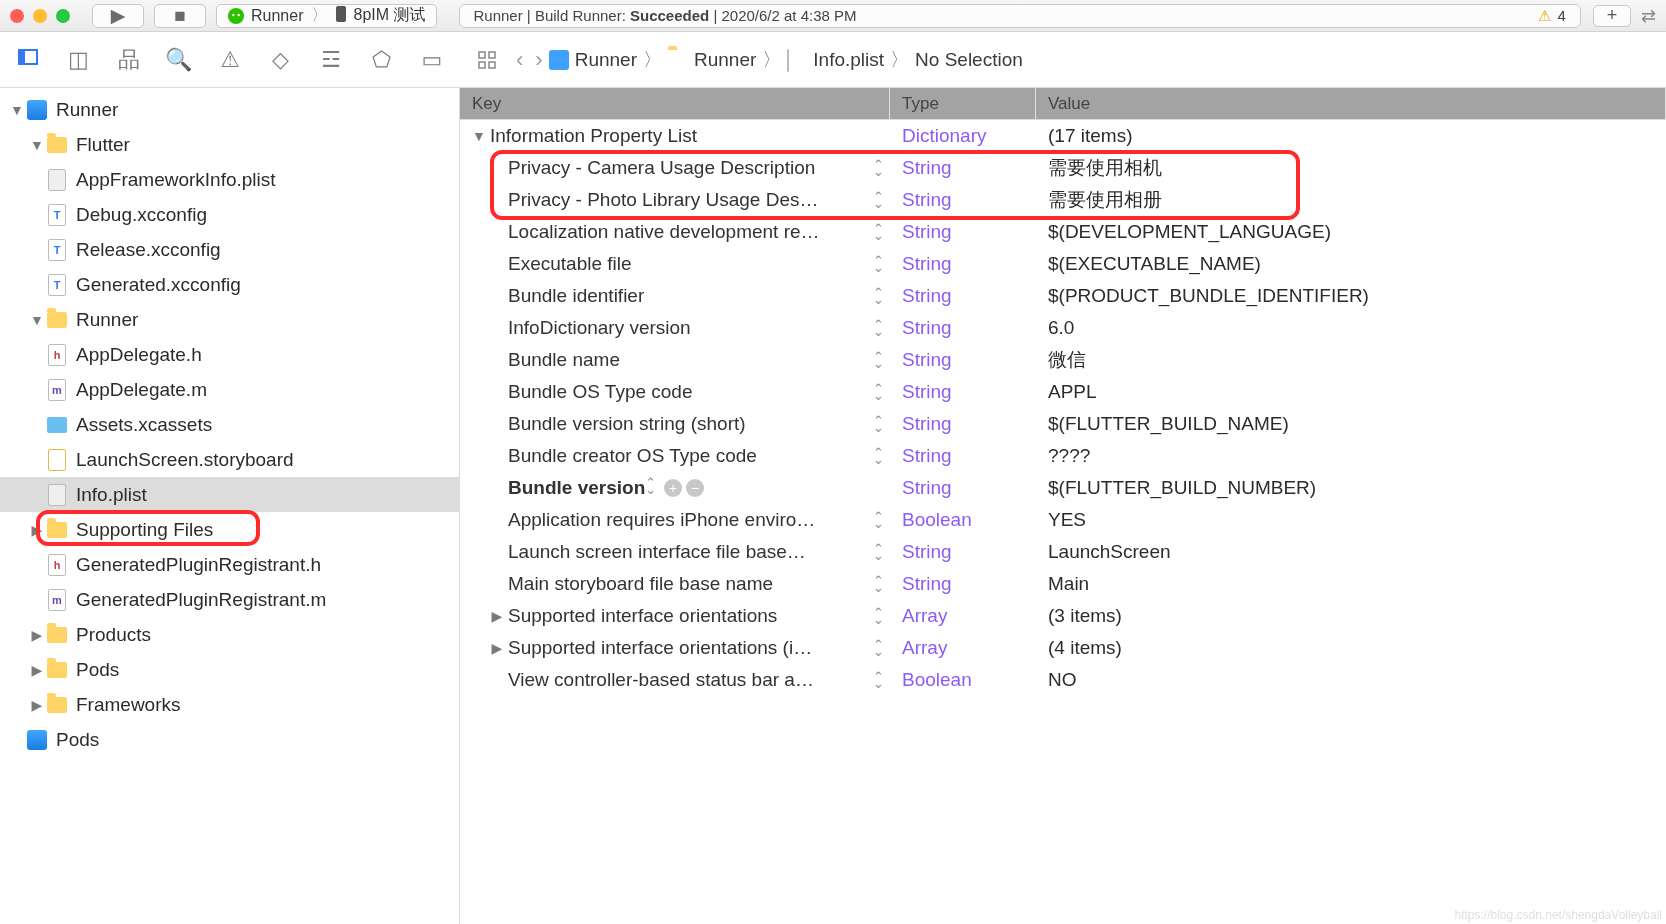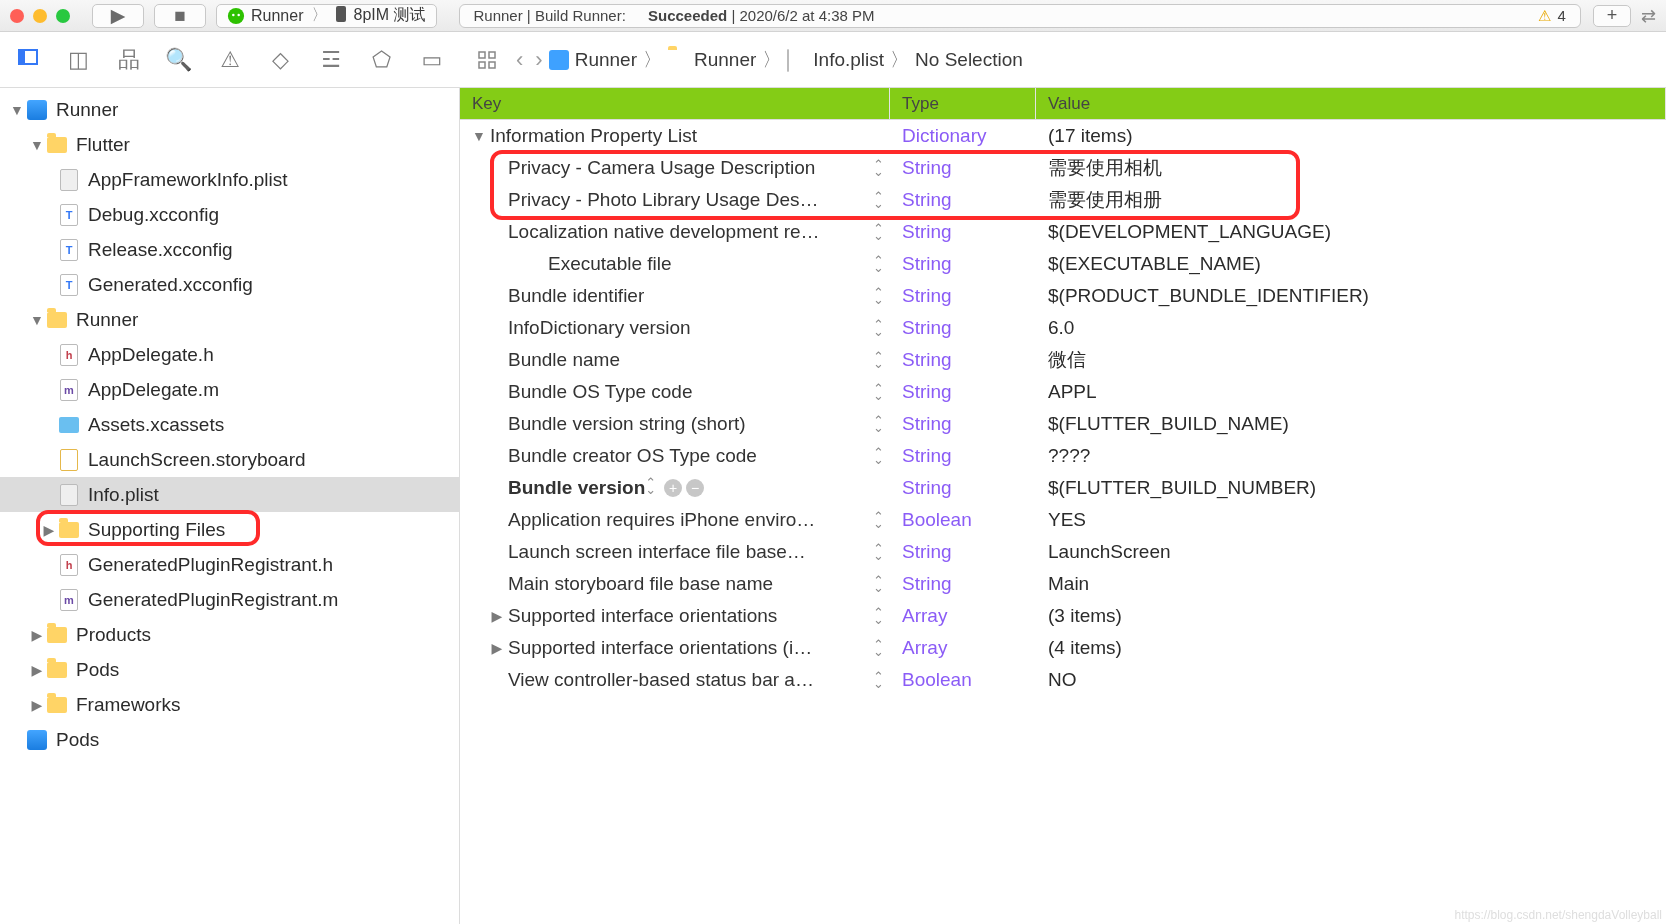--- a/index.html
+++ b/index.html
@@ -31,48 +31,48 @@
 .crumb { display:inline-flex; align-items:center; }
 .crumb-sep { margin:0 6px; color:#777; }
 
 
 .main { display:flex; height:calc(924px - 32px - 56px); }
 .sidebar { width:460px; border-right:1px solid #dcdcdc; overflow:hidden; padding-top:4px;}
 .tree-row { display:flex; align-items:center; height:35px; font-size:19px; color:#2b2b2b; white-space:nowrap; }
 .tree-row .disc { width:14px; text-align:center; color:#7a7a7a; margin-right:2px; font-size:14px;}
 .tree-row .ic { width:22px;height:22px;margin-right:8px; display:inline-flex;align-items:center;justify-content:center;}
 .tree-row.sel { background:#dcdcdc; }
-.ind0 { padding-left:10px; } .ind1 { padding-left:30px; } .ind2 { padding-left:42px; }
+.ind0 { padding-left:10px; } .ind1 { padding-left:30px; } .ind2 { padding-left:30px; }
 .folder { width:20px;height:16px;background:#ffd466;border-radius:2px;position:relative;}
 .folder::before { content:'';position:absolute;top:-4px;left:0;width:9px;height:4px;background:#ffd466;border-radius:2px 2px 0 0;}
 .xcproj { width:20px;height:20px;border-radius:3px;background:linear-gradient(#43a5ff,#1a7de0);}
 .file-i { width:18px;height:22px;background:#fff;border:1px solid #bbb;border-radius:2px;position:relative;display:flex;align-items:center;justify-content:center;font-size:11px;font-weight:bold;}
 .file-h { color:#c2414e; } .file-m { color:#6b4aa6; } .file-t { color:#3478f6; }
 .plist-i { width:18px;height:22px;background:#efefef;border:1px solid #bbb;border-radius:2px; }
 .sb-i { width:18px;height:22px;background:#fff;border:1px solid #e5b84a;border-radius:2px;}
 .assets-i { width:20px;height:16px;background:#6abff0;border-radius:2px; }
 .hlred { position:absolute; border:4px solid #ff2a2a; border-radius:12px; pointer-events:none; }
 
 
 .editor { flex:1; display:flex; flex-direction:column; }
-.col-head { display:flex; height:32px; border-bottom:1px solid #dcdcdc; font-size:17px; color:#444; background:#84cc16;}
+.col-head { display:flex; height:32px; border-bottom:1px solid #dcdcdc; font-size:17px; color:#444; background:#a3a3a3;}
 .col-head div { display:flex; align-items:center; padding:0 12px; border-right:1px solid #e3e3e3; }
 .c-key { width:430px; } .c-type { width:146px; } .c-val { flex:1; }
 .plist-body { overflow:auto; position:relative; }
 .prow { display:flex; height:32px; align-items:center; font-size:19px; }
 .prow .c-key { width:430px; display:flex; align-items:center; padding-left:12px; white-space:nowrap; overflow:hidden; text-overflow:ellipsis;}
 .prow .c-type { width:146px; color:#8b5cf6; padding-left:12px;}
 .prow .c-val { flex:1; padding-left:12px; color:#2b2b2b;}
 .prow .disc { width:14px; text-align:center; color:#7a7a7a; margin-right:4px; font-size:14px;}
 .prow .spacer { width:18px; display:inline-block; }
 .updown { margin-left:auto; margin-right:6px; color:#8d8d8d; font-size:13px; display:flex; flex-direction:column; line-height:7px;}
 .rowctl { display:flex; gap:4px; margin-right:6px;}
 .circ { width:18px;height:18px;border-radius:50%;background:#c7c7c7;display:flex;align-items:center;justify-content:center;color:#fff;font-size:14px;}
 .gray { color:#9c9c9c; }
-.bold { font-weight:600;margin-left:18px; }
+.bold { font-weight:600; }
 .watermark { position:absolute; right:4px; bottom:2px; font-size:12px; color:#dedede; }
 </style>
 </head>
 <body>
 
 <div class="titlebar">
   <div class="traffic">
     <div class="dot red"></div>
     <div class="dot yellow"></div>
     <div class="dot green"></div>
@@ -347,21 +347,21 @@
               <span>⌄</span>
             </span>
           </div>
           <div class="c-type ">String</div>
           <div class="c-val">$(DEVELOPMENT_LANGUAGE)</div>
         </div>
         <div class="prow">
           <div class="c-key">
             <span class="spacer"></span>
             <span class="spacer"></span>
-            <span style="overflow: hidden; text-overflow: ellipsis; margin-left: 40px;">Executable file</span>
+            <span style="overflow: hidden; text-overflow: ellipsis;">Executable file</span>
             <span class="updown">
               <span>⌃</span>
               <span>⌄</span>
             </span>
           </div>
           <div class="c-type ">String</div>
           <div class="c-val">$(EXECUTABLE_NAME)</div>
         </div>
         <div class="prow">
           <div class="c-key">

